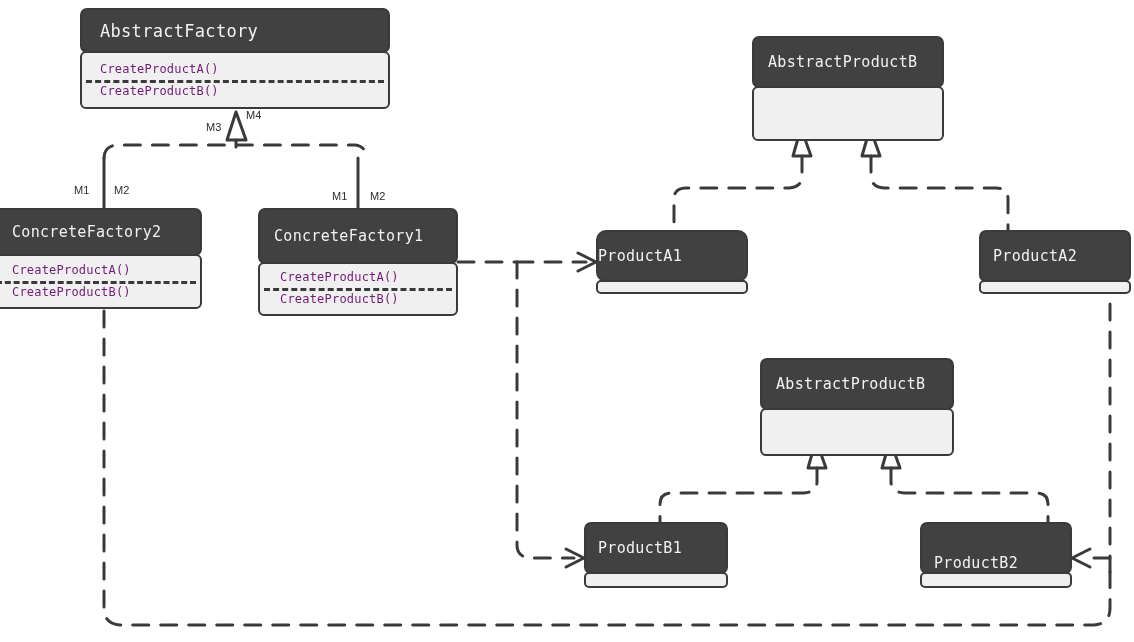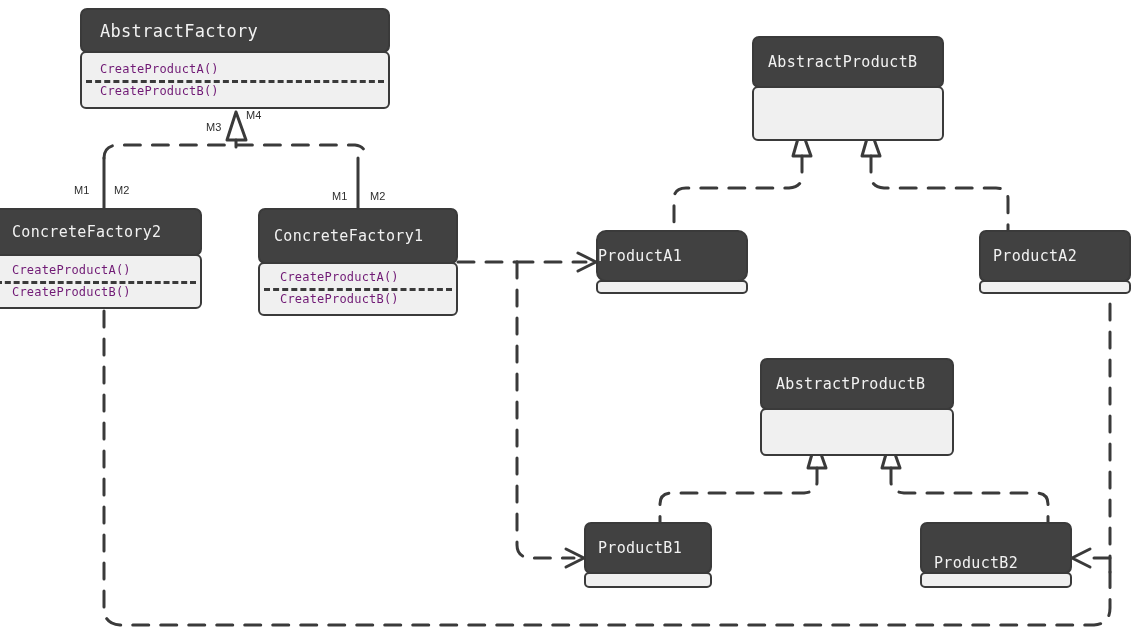--- a/index.html
+++ b/index.html
@@ -184,21 +184,21 @@
     <div class="strip" style="height:14px;"></div>
   </div>
 
   <div class="node" style="left:932px; top:230px; width:152px;margin-left:47px;">
     <div class="nhead" style="height:52px; padding-left:12px; font-size:15px;">
       <span>ProductA2</span>
     </div>
     <div class="strip" style="height:14px;"></div>
   </div>
 
-  <div class="node" style="left:584px; top:522px; width:128px;">
+  <div class="node" style="left:584px; top:522px; width:144px;">
     <div class="nhead" style="height:52px; padding-left:12px; font-size:15px;">
       <span>ProductB1</span>
     </div>
     <div class="strip" style="height:16px;"></div>
   </div>
 
   <div class="node" style="left:920px; top:522px; width:152px;">
     <div class="nhead" style="height:52px; padding-left:12px; font-size:15px;align-items:flex-end;">
       <span>ProductB2</span>
     </div>

